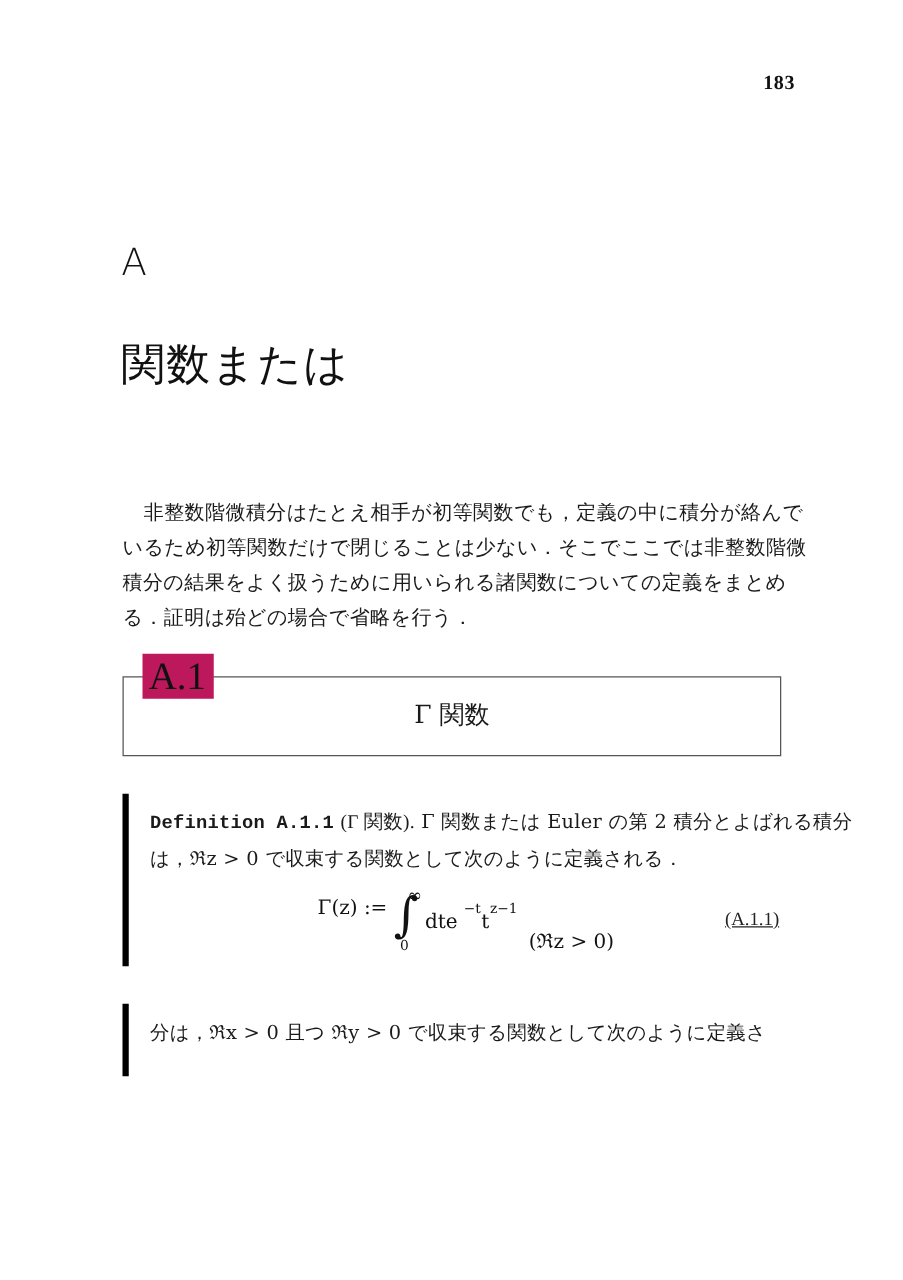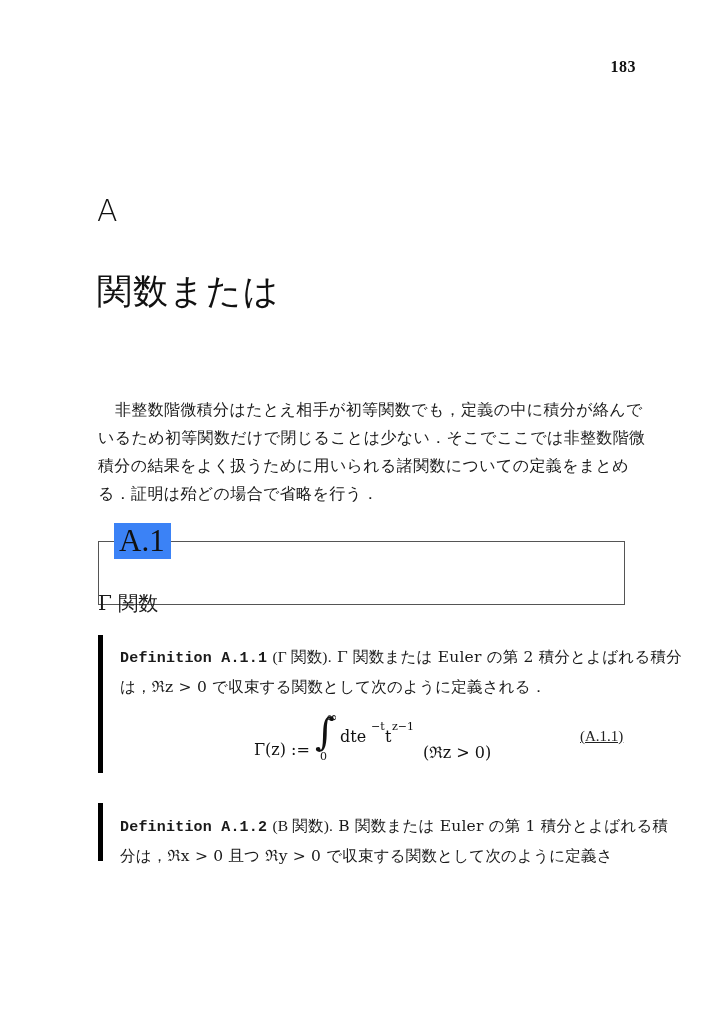--- a/index.html
+++ b/index.html
@@ -61,34 +61,34 @@
   .section-box {
     left: 98px;
     top: 541px;
     width: 525px;
     height: 62px;
     border: 1px solid #555;
   }
   .section-number {
     left: 114px;
     top: 523px;
-    background: #3b82f6;
+    background: #be185d;
     padding: 0 6px 0 5px;
     font-family: "Liberation Serif", serif;
     font-size: 31px;
     line-height: 36px;
     color: #111;
   }
   .section-title {
     left: 98px;
     width: 527px;
     top: 558px;
+    text-align: center;
     font-size: 20px;
     color: #1a1a1a;
-    margin-top: 32px;
   }
 
   .def-bar {
     width: 5px;
     background: #000;
   }
   .def-text {
     left: 120px;
     width: 510px;
   }
@@ -155,32 +155,28 @@
 <div class="abs def-bar" style="left:98px; top:635px; height:138px;"></div>
 <div class="abs def-text" style="top:642px;">
   <div class="def-line">
     <span class="def-head">Definition A.1.1</span>
     <span class="def-paren">(Γ 関数).</span><span> Γ 関数または Euler の第 2 積分とよばれる積分</span>
   </div>
   <div class="def-line">は，ℜz &gt; 0 で収束する関数として次のように定義される．</div>
 </div>
 
 <div class="abs equation">
-  <span class="eq-part" style="left:0; top:28px;">Γ(z) :=</span>
+  <span class="eq-part" style="left:0; top:4px;">Γ(z) :=</span>
   <span class="eq-part eq-integral" style="left:61px; top:-2px;">∫</span>
   <span class="eq-part eq-sup" style="left:72px; top:-3px; font-size:14px;">∞</span>
   <span class="eq-part eq-sub" style="left:66px; top:38px;">0</span>
   <span class="eq-part" style="left:86px; top:15px;">dte</span>
   <span class="eq-part eq-sup" style="left:117px; top:8px;">−t</span>
   <span class="eq-part" style="left:131px; top:15px;">t</span>
   <span class="eq-part eq-sup" style="left:138px; top:8px;">z−1</span>
   <span class="eq-part" style="left:169px; top:29px;">(ℜz &gt; 0)</span>
 </div>
 <div class="abs eq-number">(A.1.1)</div>
 
 <div class="abs def-bar" style="left:98px; top:803px; height:58px;"></div>
 <div class="abs def-text" style="top:811px;">
-  <div class="def-line">
-    <span class="def-head">Definition A.1.2</span>
-    <span class="def-paren">(B 関数).</span><span> B 関数または Euler の第 1 積分とよばれる積</span>
-  </div>
   <div class="def-line">分は，ℜx &gt; 0 且つ ℜy &gt; 0 で収束する関数として次のように定義さ</div>
 </div>
 
 </body></html>

